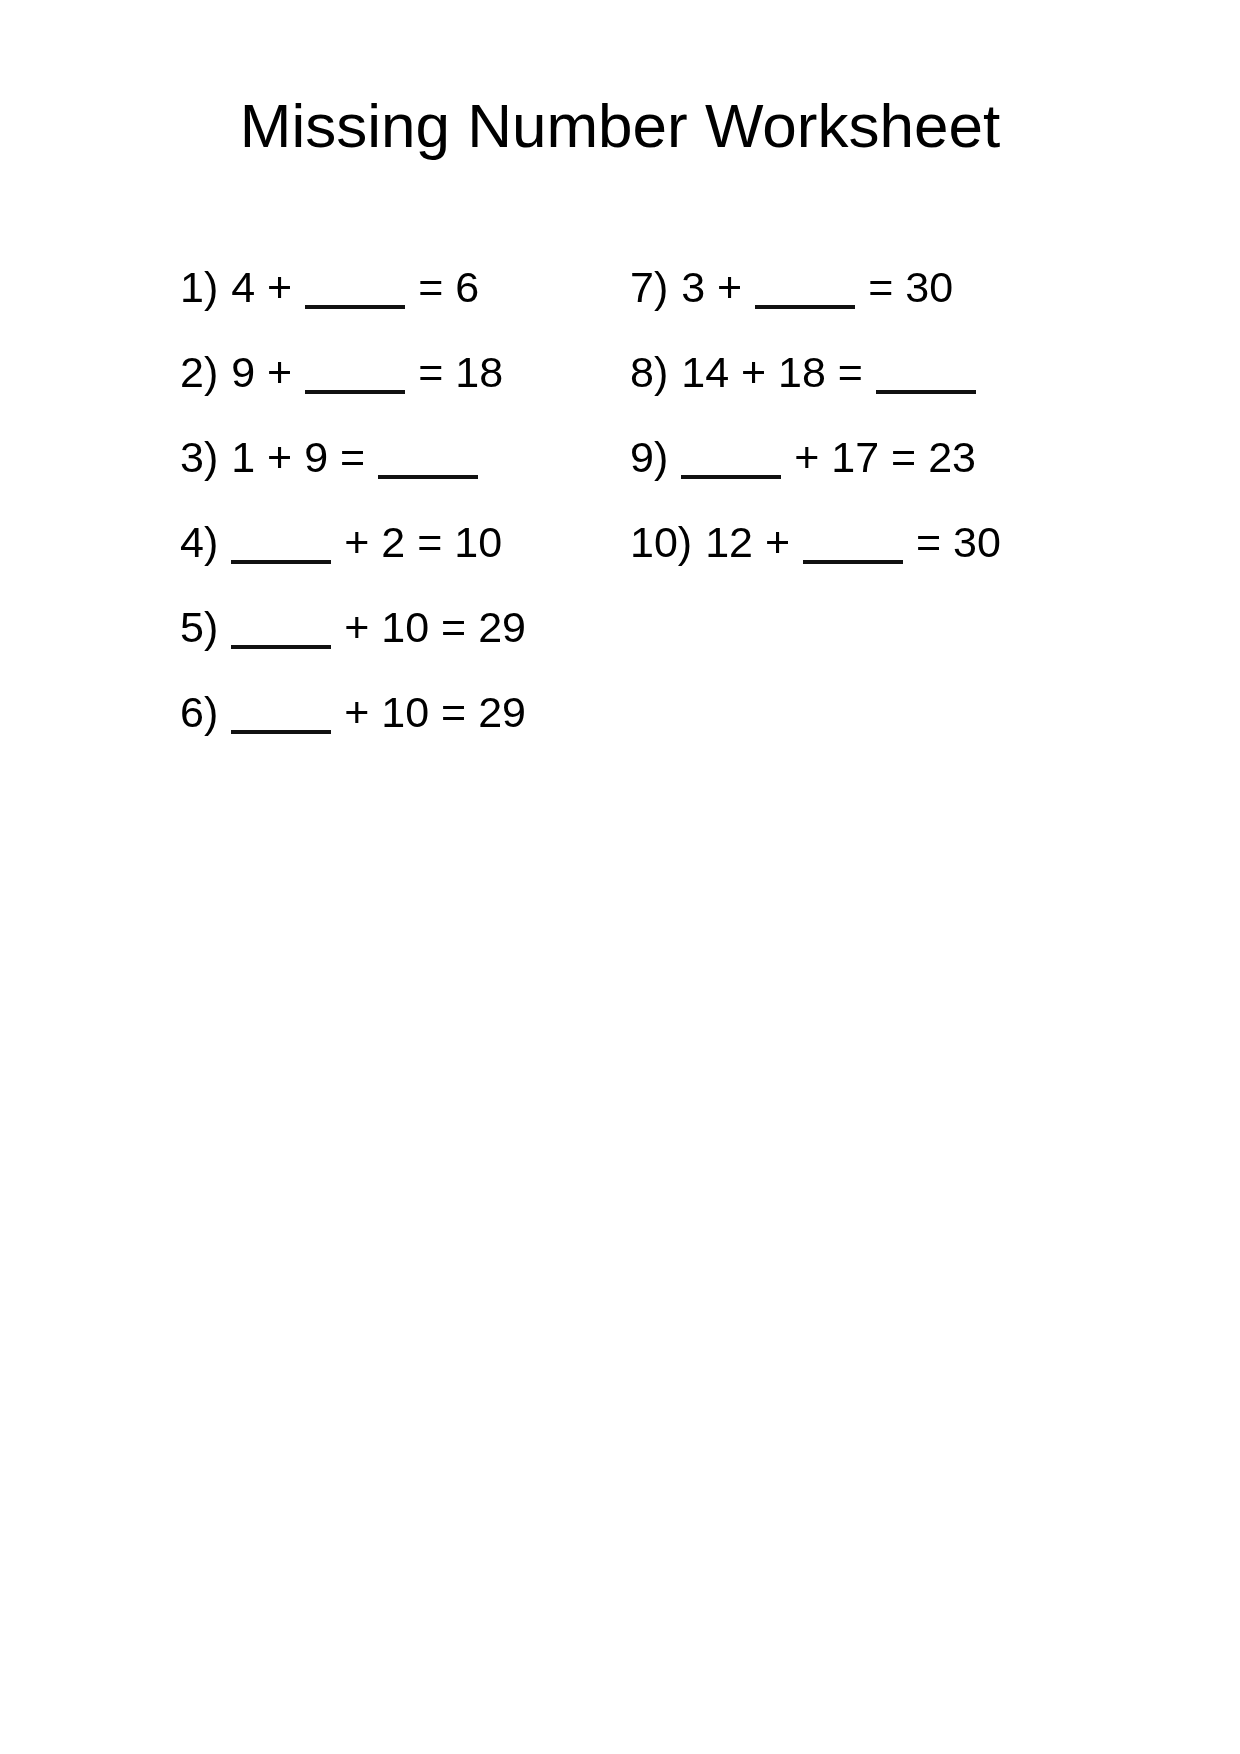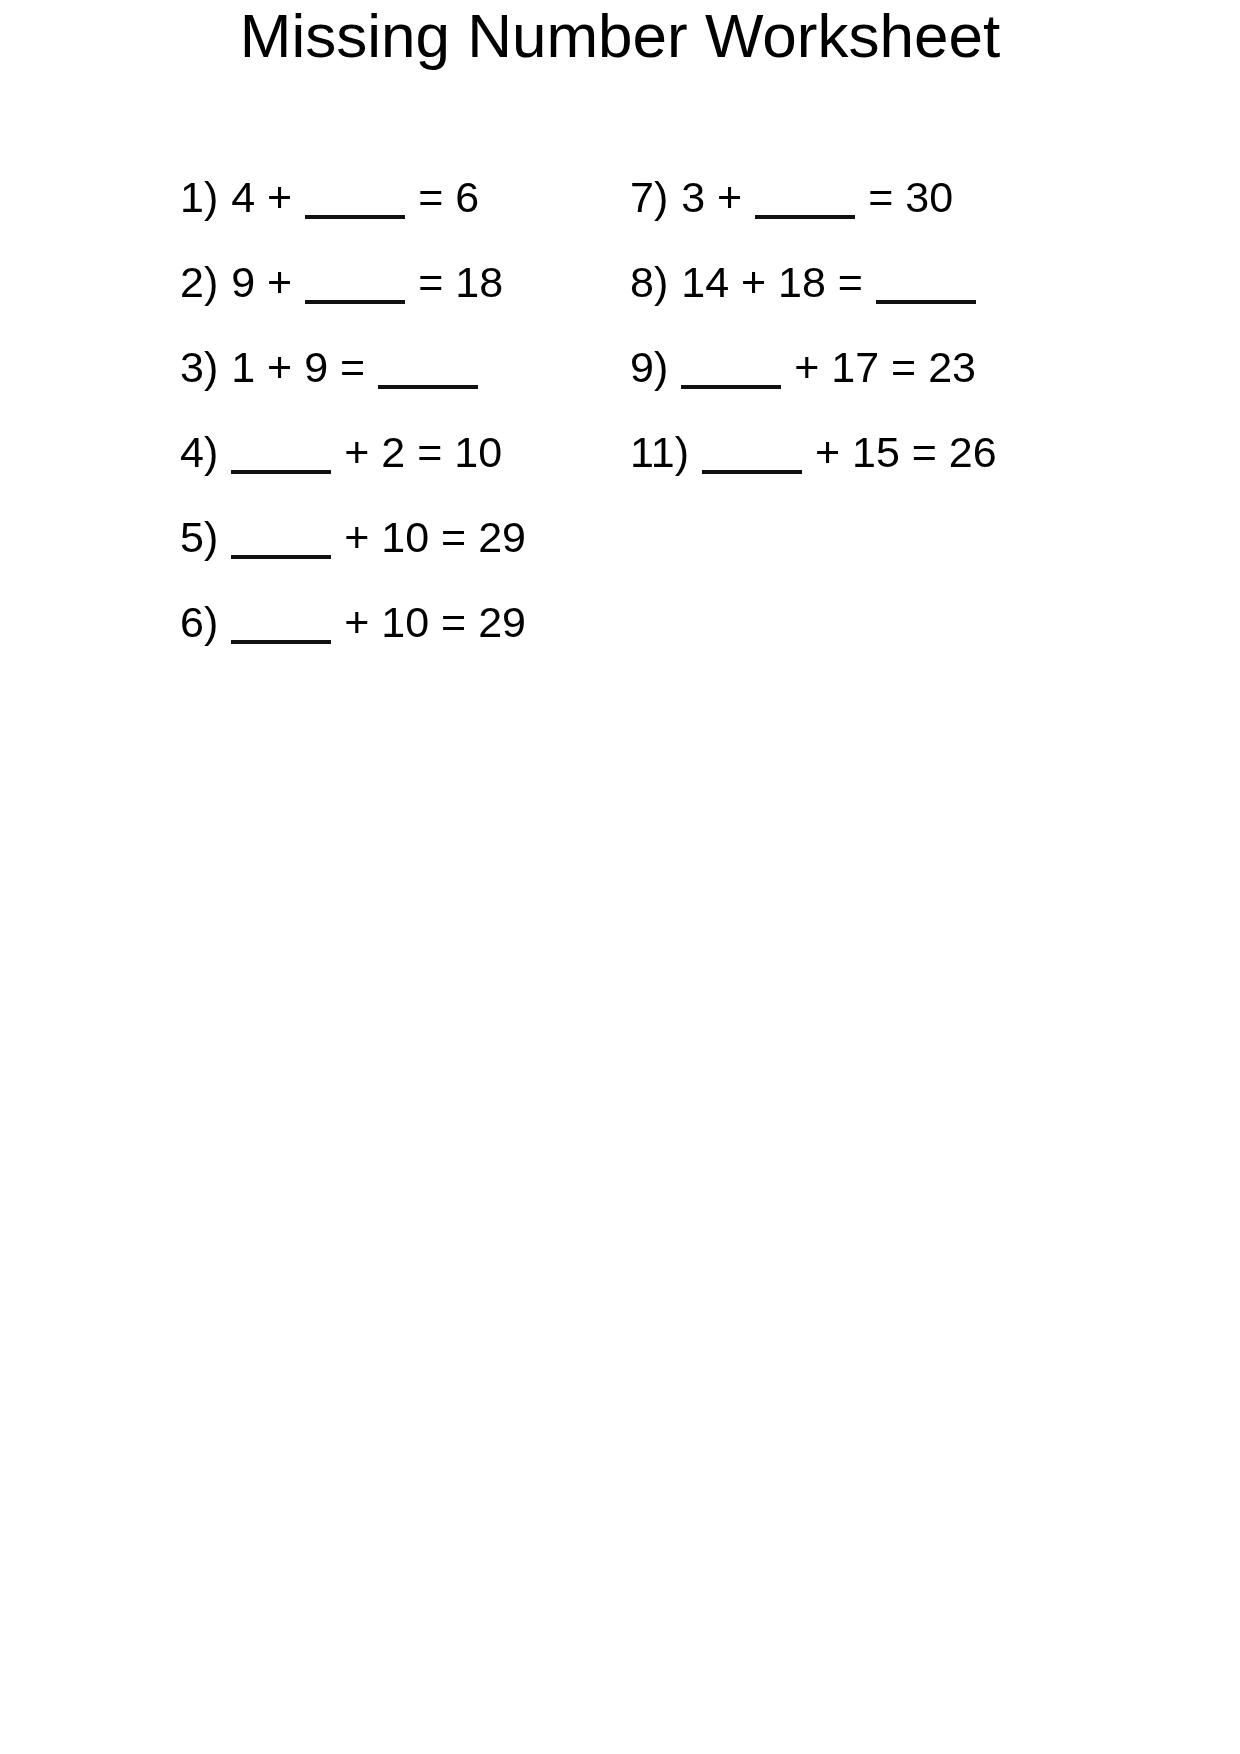--- a/index.html
+++ b/index.html
@@ -10,20 +10,21 @@
   .page {
     position: relative;
     width: 1240px;
     height: 1754px;
     background: #ffffff;
     font-family: "Liberation Sans", sans-serif;
     color: #000000;
     overflow: hidden;
   }
   header {
+    padding-top: 90px;
     text-align: center;
   }
   h1.title {
     margin: 0;
     font-size: 62px;
     font-weight: 400;
     line-height: 1.15;
     color: #000000;
     letter-spacing: 0px;
   }
@@ -134,24 +135,24 @@
 
       </div>
 
       <div class="problem">
         <span>9)</span>
 
         <span class="blank"></span>
         <span>+ 17 = 23</span>
       </div>
 
+      <div class="problem">
+        <span>10)</span>
+        <span>12 +</span>
+        <span class="blank"></span>
+        <span>= 30</span>
+      </div>
 
-      <div class="problem">
-        <span>11)</span>
-
-        <span class="blank"></span>
-        <span>+ 15 = 26</span>
-      </div>
 
     </div>
 
   </main>
 </div>
 
 </body></html>

